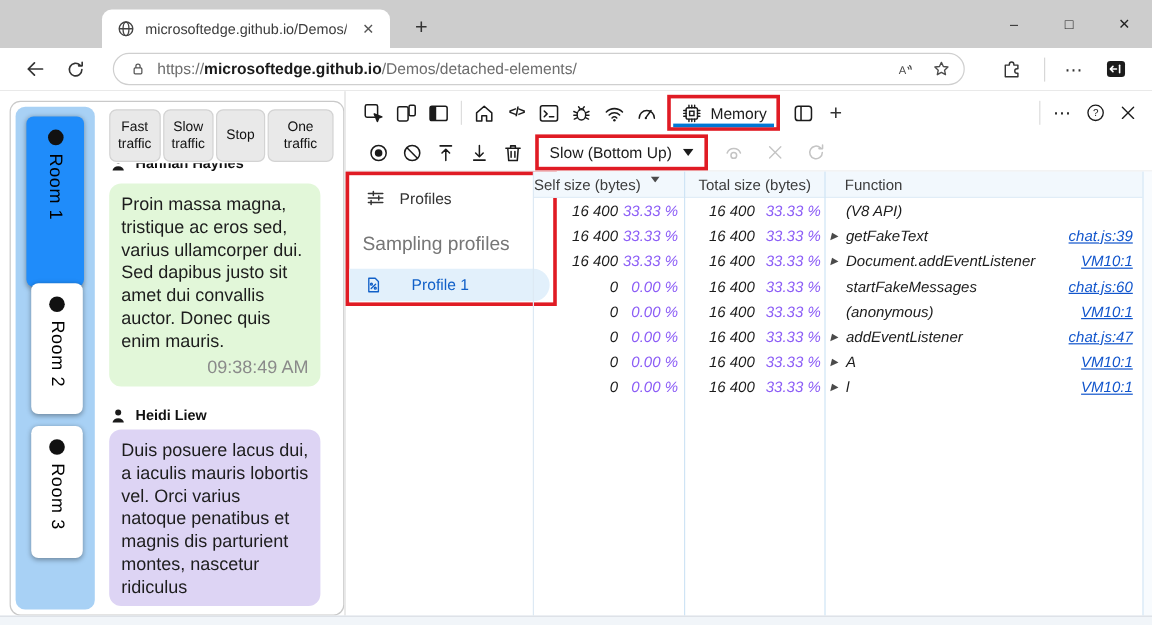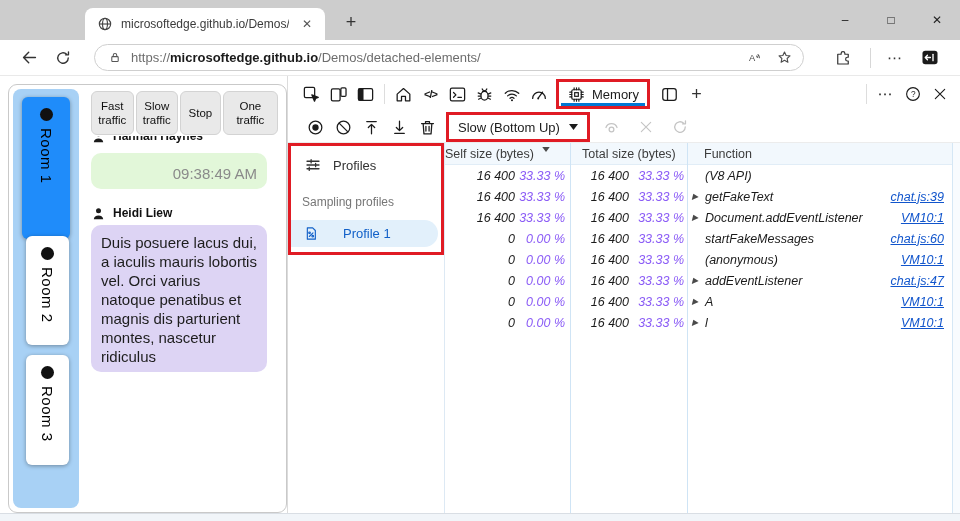--- a/index.html
+++ b/index.html
@@ -66,23 +66,23 @@
   .dt-spacer { flex:1; }
 
   .dt-row2 { position:absolute; left:0; top:36px; width:673px; height:31px; display:flex; align-items:center; padding-left:13px; border-bottom:1px solid #ececec; }
   .dt-row2 .dt-icbtn { width:28px; }
   .heavy-box { display:flex; align-items:center; gap:9px; height:30px; border:3px solid var(--red,#e01b24); padding:0 9px; margin-left:5px; }
   .heavy-label { font-size:13px; color:#1b1b1b; }
   .disabled-group { display:flex; align-items:center; gap:6px; margin-left:8px; color:#c4c4c4; }
 
   .dt-body { position:absolute; left:0; top:67px; width:673px; height:370px; display:flex; }
   .dt-sidebar { width:156px; position:relative; }
-  .profiles-box { width:156px; height:112px; border:3px solid var(--red,#e01b24); padding-top:10px; }
+  .profiles-box { width:176px; height:112px; border:3px solid var(--red,#e01b24); padding-top:10px; }
   .profiles-header { display:flex; align-items:center; gap:11px; padding-left:13px; color:#333; font-size:13px; }
-  .sampling-label { margin:21px 0 0 11px; font-size:12px; color:#767676; }
+  .sampling-label { margin:21px 0 0 11px; font-size:16px; color:#767676; }
   .profile-item { margin:11px 3px 0 0; height:27px; background:var(--sel-bg,#e2f0fb); border-radius:0 14px 14px 0; display:flex; align-items:center; gap:24px; padding-left:12px; }
   .profile-item .plabel { font-size:13px; color:#1160c8; }
 
   .dt-table { flex:1; position:relative; border-left:1px solid #dde9f4; }
   .gutter { position:absolute; right:0; top:0; bottom:0; width:9px; background:#f8fbfe; border-left:1px solid #d5e7f5; }
   .tbl-head { display:grid; grid-template-columns:70px 55px 62px 55px 1fr; height:22px; background:#f2f8fd; border-bottom:1px solid #e1edf7; font-size:12.5px; color:#3c3c3c; align-items:center; padding-right:9px; }
   .h-self { grid-column:1/3; display:flex; align-items:flex-start; gap:8px; }
   .h-total { grid-column:3/5; padding-left:12px; }
   .h-fn { grid-column:5; padding-left:17px; }
   .colline2 { position:absolute; left:125px; top:0; bottom:0; width:1px; background:#cfe4f5; }
@@ -203,20 +203,21 @@
           <span>
             <svg width="15" height="15" viewBox="0 0 24 24" fill="#1b1b1b">
                 <circle cx="12" cy="7.5" r="4"></circle>
                 <path d="M4.5 21a7.5 5.8 0 0 1 15 0z"></path>
               </svg>
           </span>
           <span>Hannah Haynes</span>
         </div>
       </div>
       <div class="bubble green">
+        <span>Proin massa magna, tristique ac eros sed, varius ullamcorper dui. Sed dapibus justo sit amet dui convallis auctor. Donec quis enim mauris.</span>
         <div class="msg-time">09:38:49 AM</div>
       </div>
 
       <div class="msg-gap"></div>
 
       <div class="msg-name">
         <span>
           <svg width="15" height="15" viewBox="0 0 24 24" fill="#1b1b1b">
               <circle cx="12" cy="7.5" r="4"></circle>
               <path d="M4.5 21a7.5 5.8 0 0 1 15 0z"></path>

